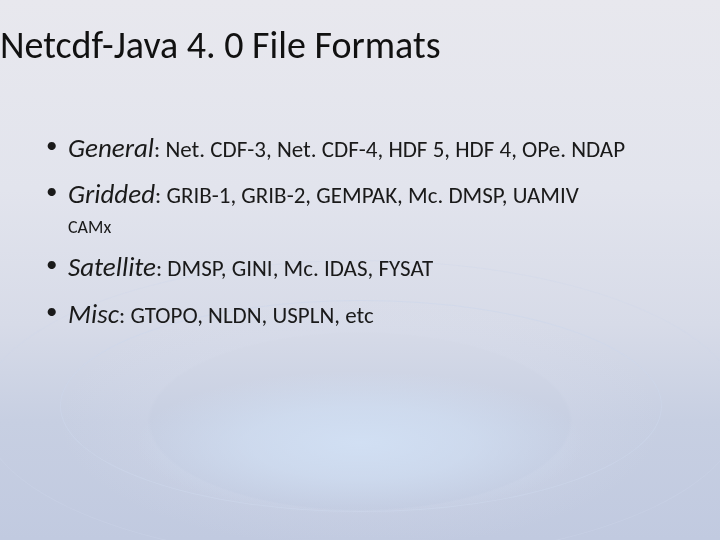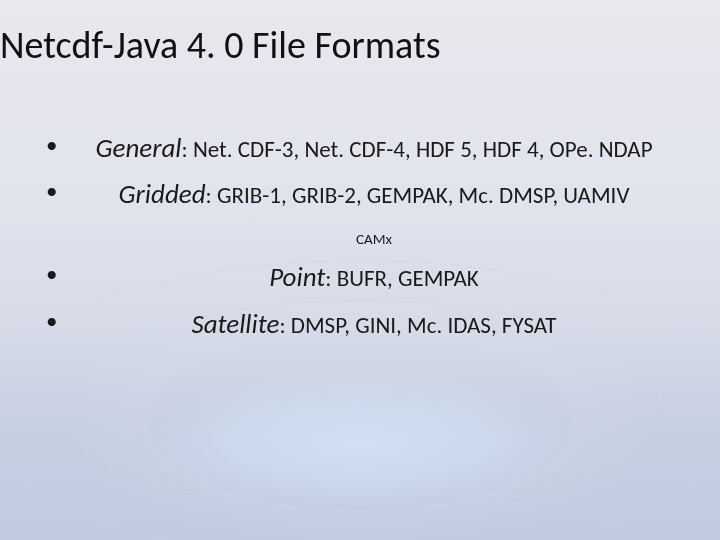--- a/index.html
+++ b/index.html
@@ -50,41 +50,40 @@
     padding: 0;
     margin: 0;
   }
   ul.bullets > li {
     position: relative;
     padding-left: 28px;
     margin-bottom: 10px;
     font-size: 23px;
     line-height: 1.35;
     color: #1a1a1a;
-    text-align: center;
   }
   ul.bullets > li::before {
     content: "•";
     position: absolute;
     left: 6px;
     top: 0;
     font-size: 23px;
     color: #1a1a1a;
   }
   .cat {
     font-style: italic;
     font-size: 27px;
   }
   .vals {
     font-size: 23px;
   }
   .sub {
     display: block;
-    font-size: 15px;
-    margin-top: 16px;
+    font-size: 18px;
+    margin-top: 2px;
   }
 </style>
 </head>
 <body>
 
 <div class="slide">
   <div class="ring r2"></div>
   <div class="ring r1"></div>
 
   <div class="title">Netcdf-Java 4. 0 File Formats</div>
@@ -92,20 +91,20 @@
   <div class="body">
     <ul class="bullets">
       <li>
         <span class="cat">General</span><span class="vals">: Net. CDF-3, Net. CDF-4, HDF 5, HDF 4, OPe. NDAP</span>
       </li>
       <li>
         <span class="cat">Gridded</span><span class="vals">: GRIB-1, GRIB-2, GEMPAK, Mc. DMSP, UAMIV</span>
         <span class="sub">CAMx</span>
       </li>
       <li>
-        <span class="cat">Point</span><span class="vals">: BUFR, GEMPAK</span>
+        <span class="cat">Satellite</span><span class="vals">: DMSP, GINI, Mc. IDAS, FYSAT</span>
       </li>
       <li>
-        <span class="cat">Satellite</span><span class="vals">: DMSP, GINI, Mc. IDAS, FYSAT</span>
+        <span class="cat">Misc</span><span class="vals">: GTOPO, NLDN, USPLN, etc</span>
       </li>
     </ul>
   </div>
 </div>
 
 </body></html>

